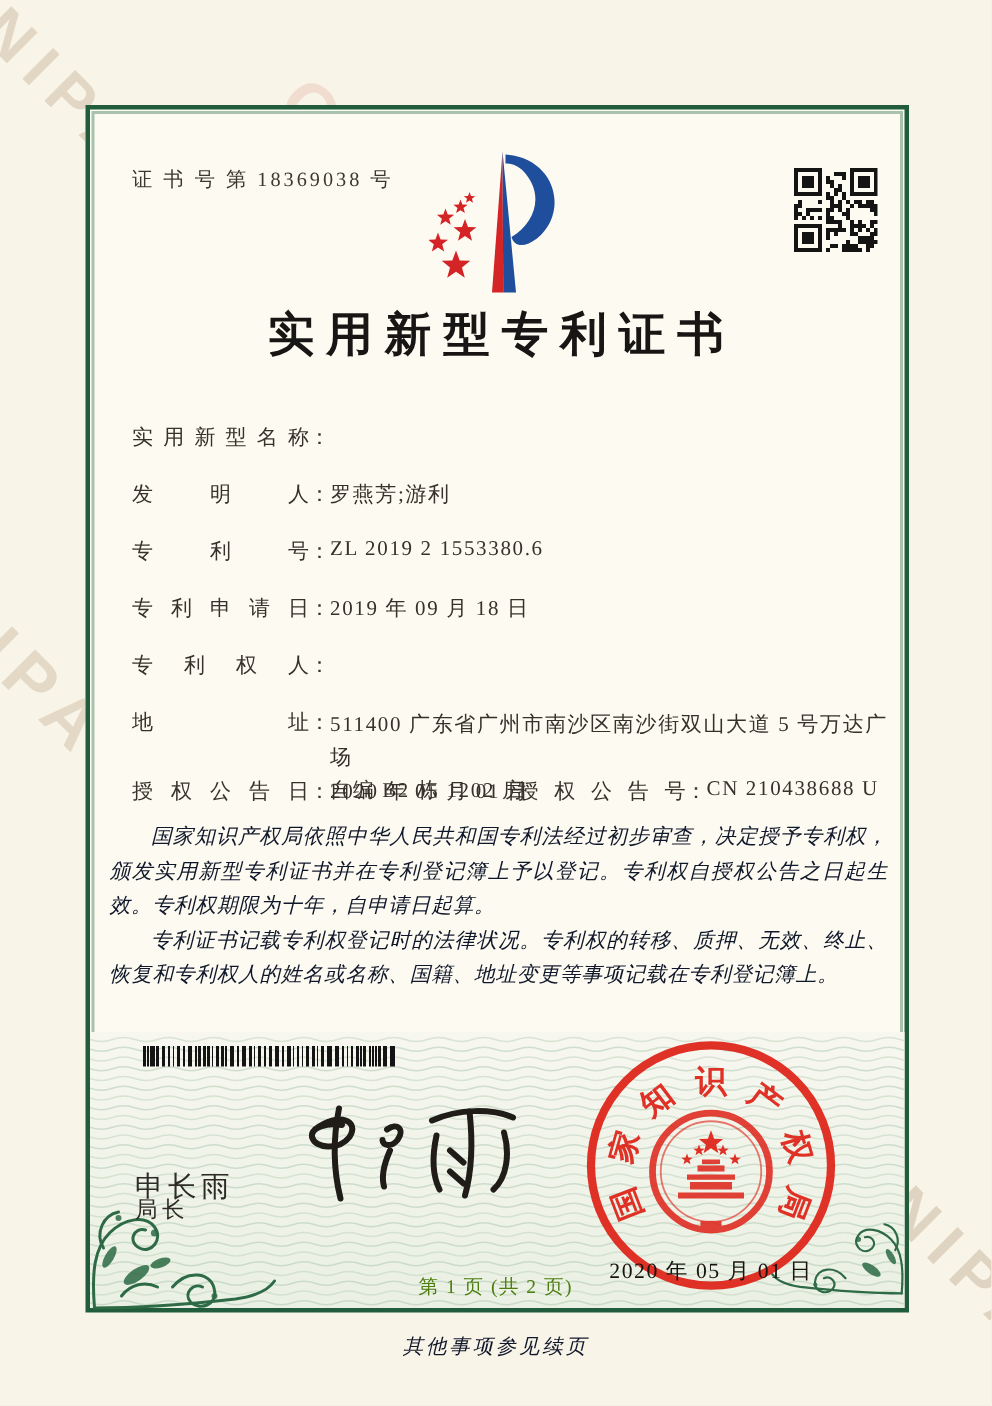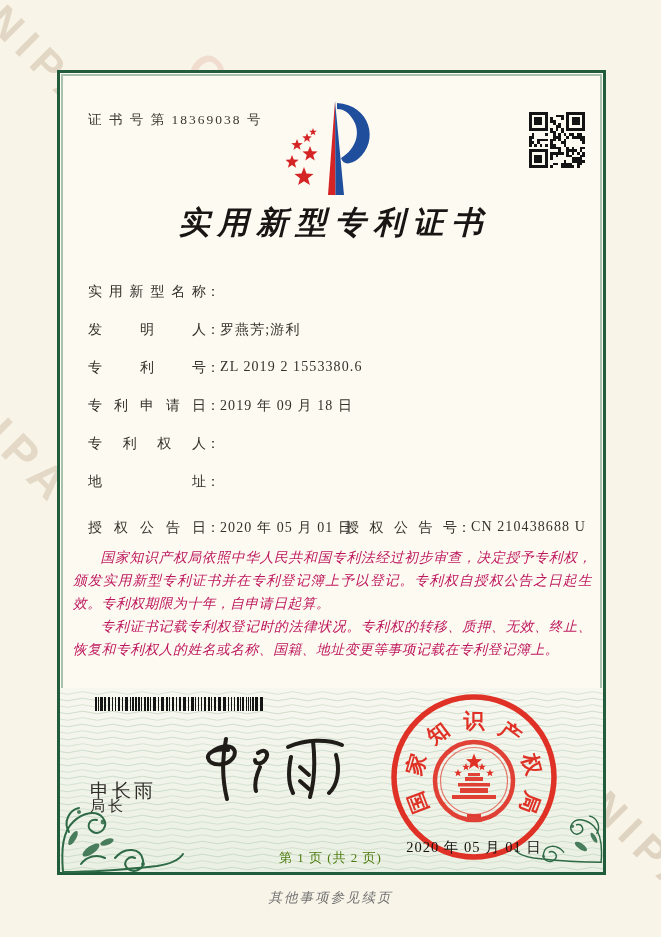--- a/index.html
+++ b/index.html
@@ -18,45 +18,45 @@
   .band{position:absolute;left:60px;top:688px;width:543px;height:184px;z-index:3;
         background:linear-gradient(#f7f7ef,#eaf0e3);}
   .band svg{display:block;width:100%;height:100%;}
   
   .abs{position:absolute;z-index:4;}
   .cert-no{left:88px;top:111px;font-size:13.5px;letter-spacing:2px;color:#3c3831;}
   .qr{left:529px;top:112px;width:56px;height:56px;}
   .qr svg{width:56px;height:56px;shape-rendering:crispEdges;}
   .logo{left:286px;top:97px;width:96px;height:102px;}
   .title{left:0;right:0;top:202px;text-align:center;font-size:31px;font-weight:bold;
-         letter-spacing:8px;text-indent:8px;color:#171614;font-style:italic;}
+         letter-spacing:8px;text-indent:8px;color:#171614;}
   .fields{left:88px;top:283px;width:505px;font-size:14px;}
   .frow{position:absolute;left:0;white-space:nowrap;display:flex;align-items:flex-start;}
   .flabel{display:inline-flex;justify-content:space-between;width:118px;flex:none;}
   .flabel2{width:112px;}
   .fcolon{flex:none;}
   .fvalue{letter-spacing:1.1px;}
   .addr-lines{line-height:22px;white-space:normal;width:372px;}
   .grantno{position:absolute;left:257px;top:0;display:flex;}
   .paras{left:73px;top:546px;width:519px;font-size:13.8px;line-height:23px;
-         font-style:italic;color:#be185d;letter-spacing:.5px;text-align:justify;}
+         font-style:italic;color:#0f172a;letter-spacing:.5px;text-align:justify;}
   .paras p{margin:0;text-indent:2em;}
   .barcode{left:95px;top:697px;width:170px;height:14px;z-index:5;}
   .director-title{left:90px;top:749px;font-family:"Liberation Sans","DejaVu Sans",sans-serif;
         font-size:15px;letter-spacing:3px;color:#2e2b27;z-index:5;margin-top:48px;}
   .director-name{left:90px;top:778px;font-family:"Liberation Sans","DejaVu Sans",sans-serif;
         font-size:19px;letter-spacing:3px;color:#2e2b27;z-index:5;}
   .signature{left:192px;top:731px;width:165px;height:78px;z-index:5;}
   .seal{left:388px;top:691px;width:172px;height:172px;z-index:6;}
   .seal-date{left:388px;top:838px;width:172px;text-align:center;font-size:14.5px;
         letter-spacing:1px;color:#17140f;z-index:7;}
   .page-no{left:0;right:0;top:849px;text-align:center;font-size:13px;letter-spacing:1px;
         color:#4d7c0f;z-index:5;}
   .cont-note{left:0;right:0;top:889px;text-align:center;font-size:13.5px;font-style:italic;
-        letter-spacing:2px;color:#737373;z-index:4;}
+        letter-spacing:2px;color:#0f172a;z-index:4;}
   .orn{z-index:4;}
 </style>
 </head>
 <body>
 
 <div class="page">
 
   <div class="wm" style="left:-58px;top:22px;font-size:42px;color:rgba(189,168,138,.38);">CNIPA</div>
   <div class="wm" style="left:168px;top:98px;font-size:46px;color:rgba(219,150,140,.26);">CNIPA</div>
   <div class="wm" style="left:438px;top:252px;font-size:46px;color:rgba(193,176,146,.30);">CNIPA</div>
@@ -301,20 +301,22 @@
           <span>人</span>
         </span>
         <span class="fcolon">：</span>
     </div>
     <div class="frow" style="top:190px;">
       <span class="flabel">
           <span>地</span>
           <span>址</span>
         </span>
         <span class="fcolon">：</span>
+      <span class="fvalue addr-lines"><span>511400 广东省广州市南沙区南沙街双山大道 5 号万达广场</span><br>
+      <span>自编 B2 栋 1202 房</span></span>
     </div>
     <div class="frow" style="top:236px;">
       <span class="flabel">
           <span>授</span>
           <span>权</span>
           <span>公</span>
           <span>告</span>
           <span>日</span>
         </span>
         <span class="fcolon">：</span>

